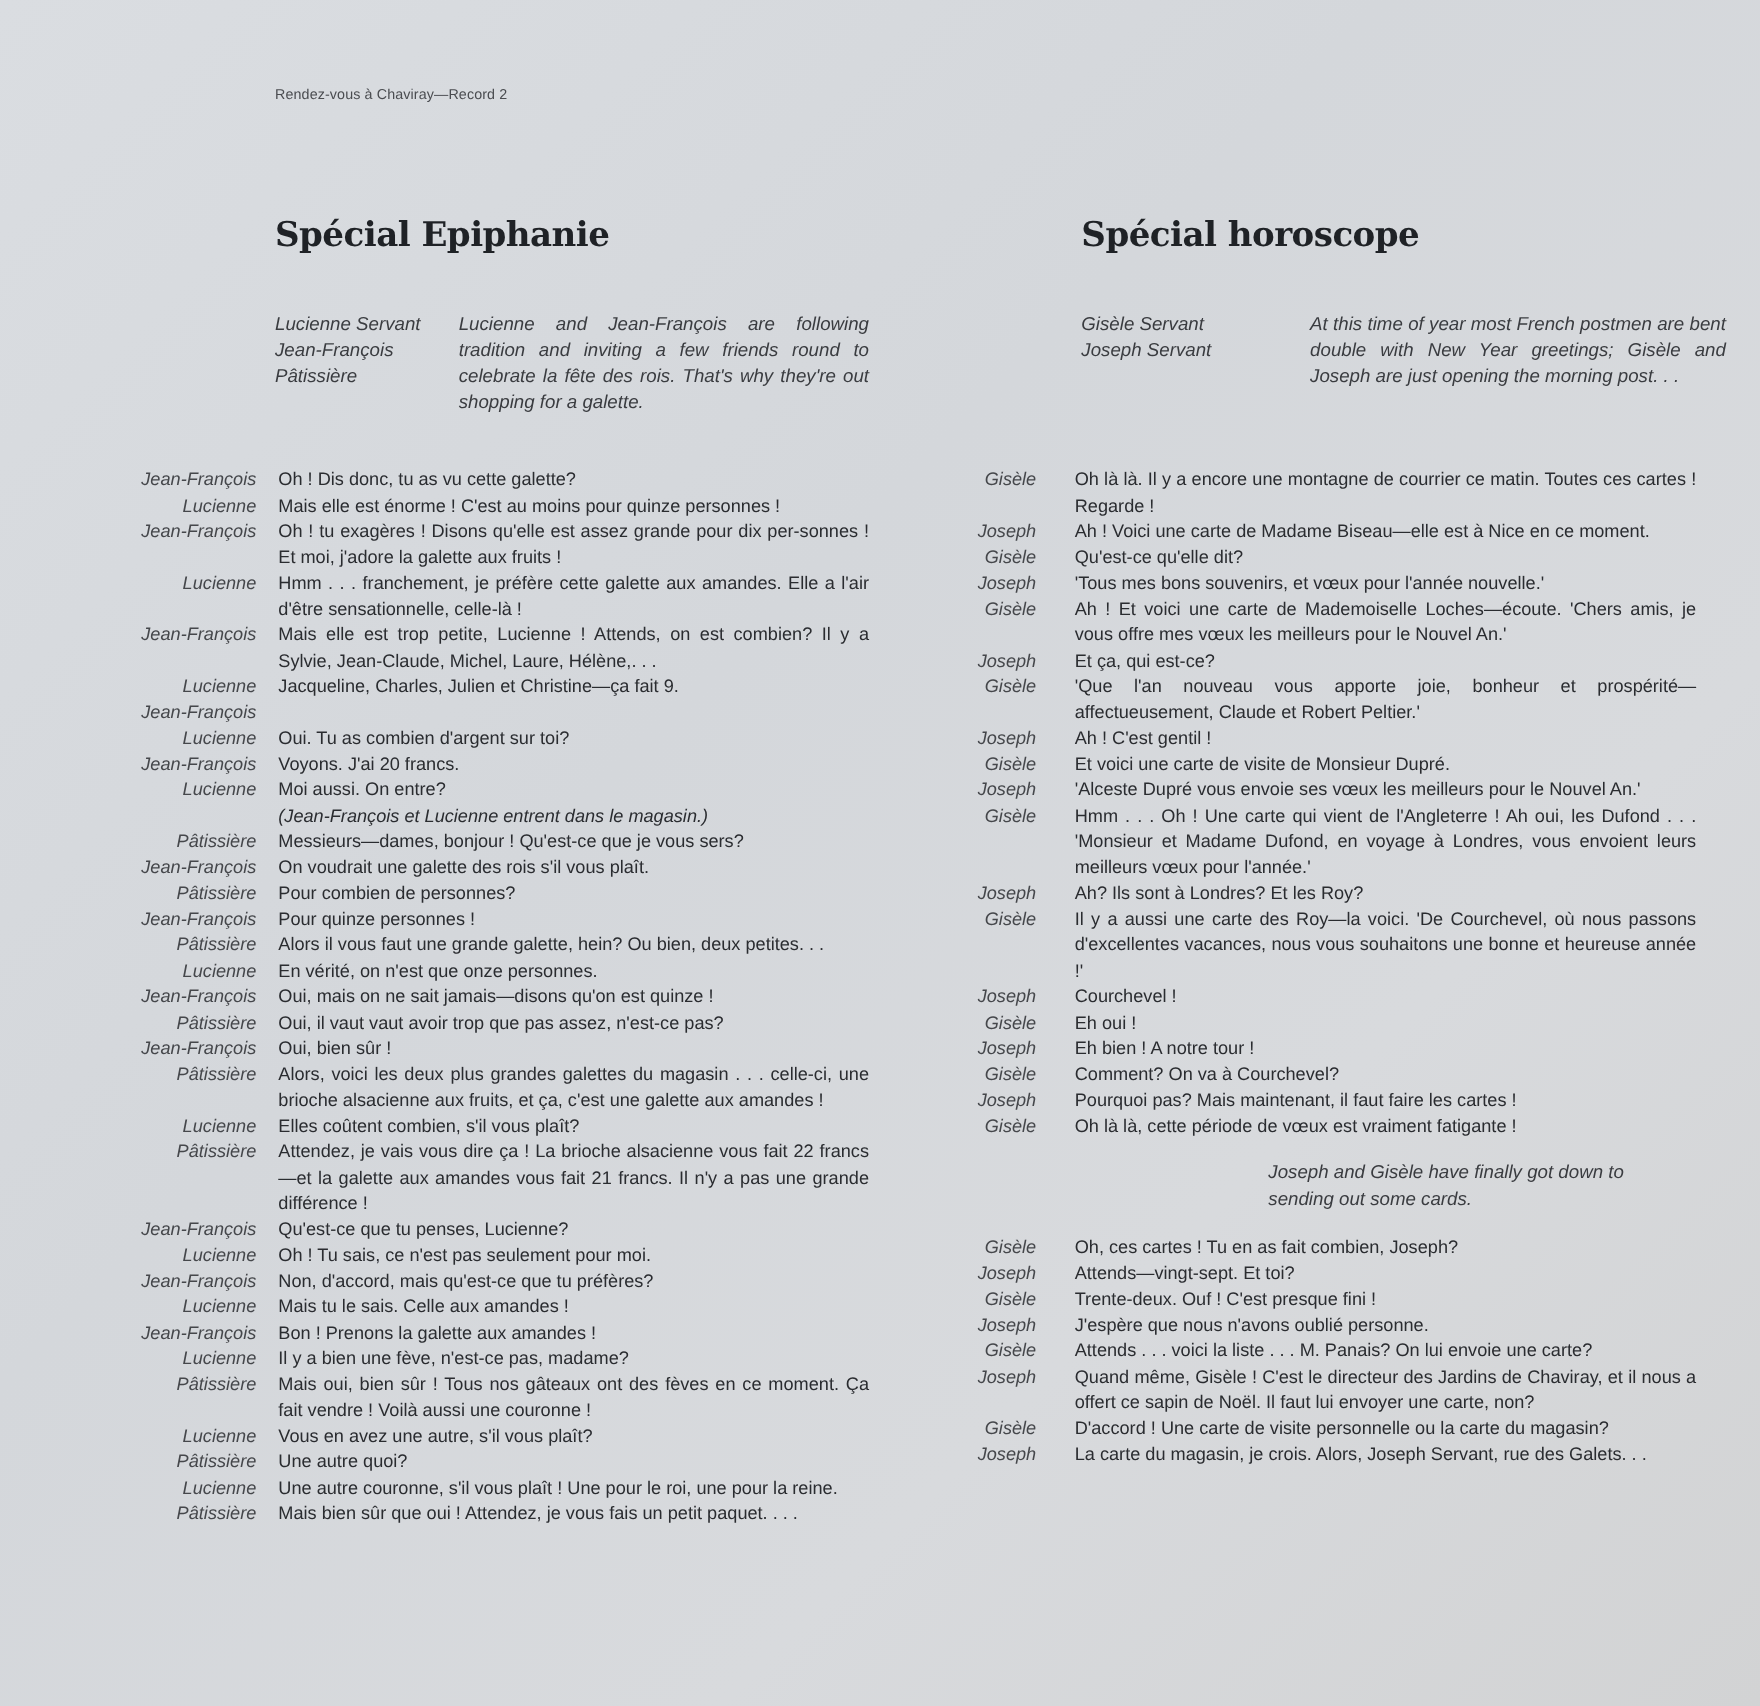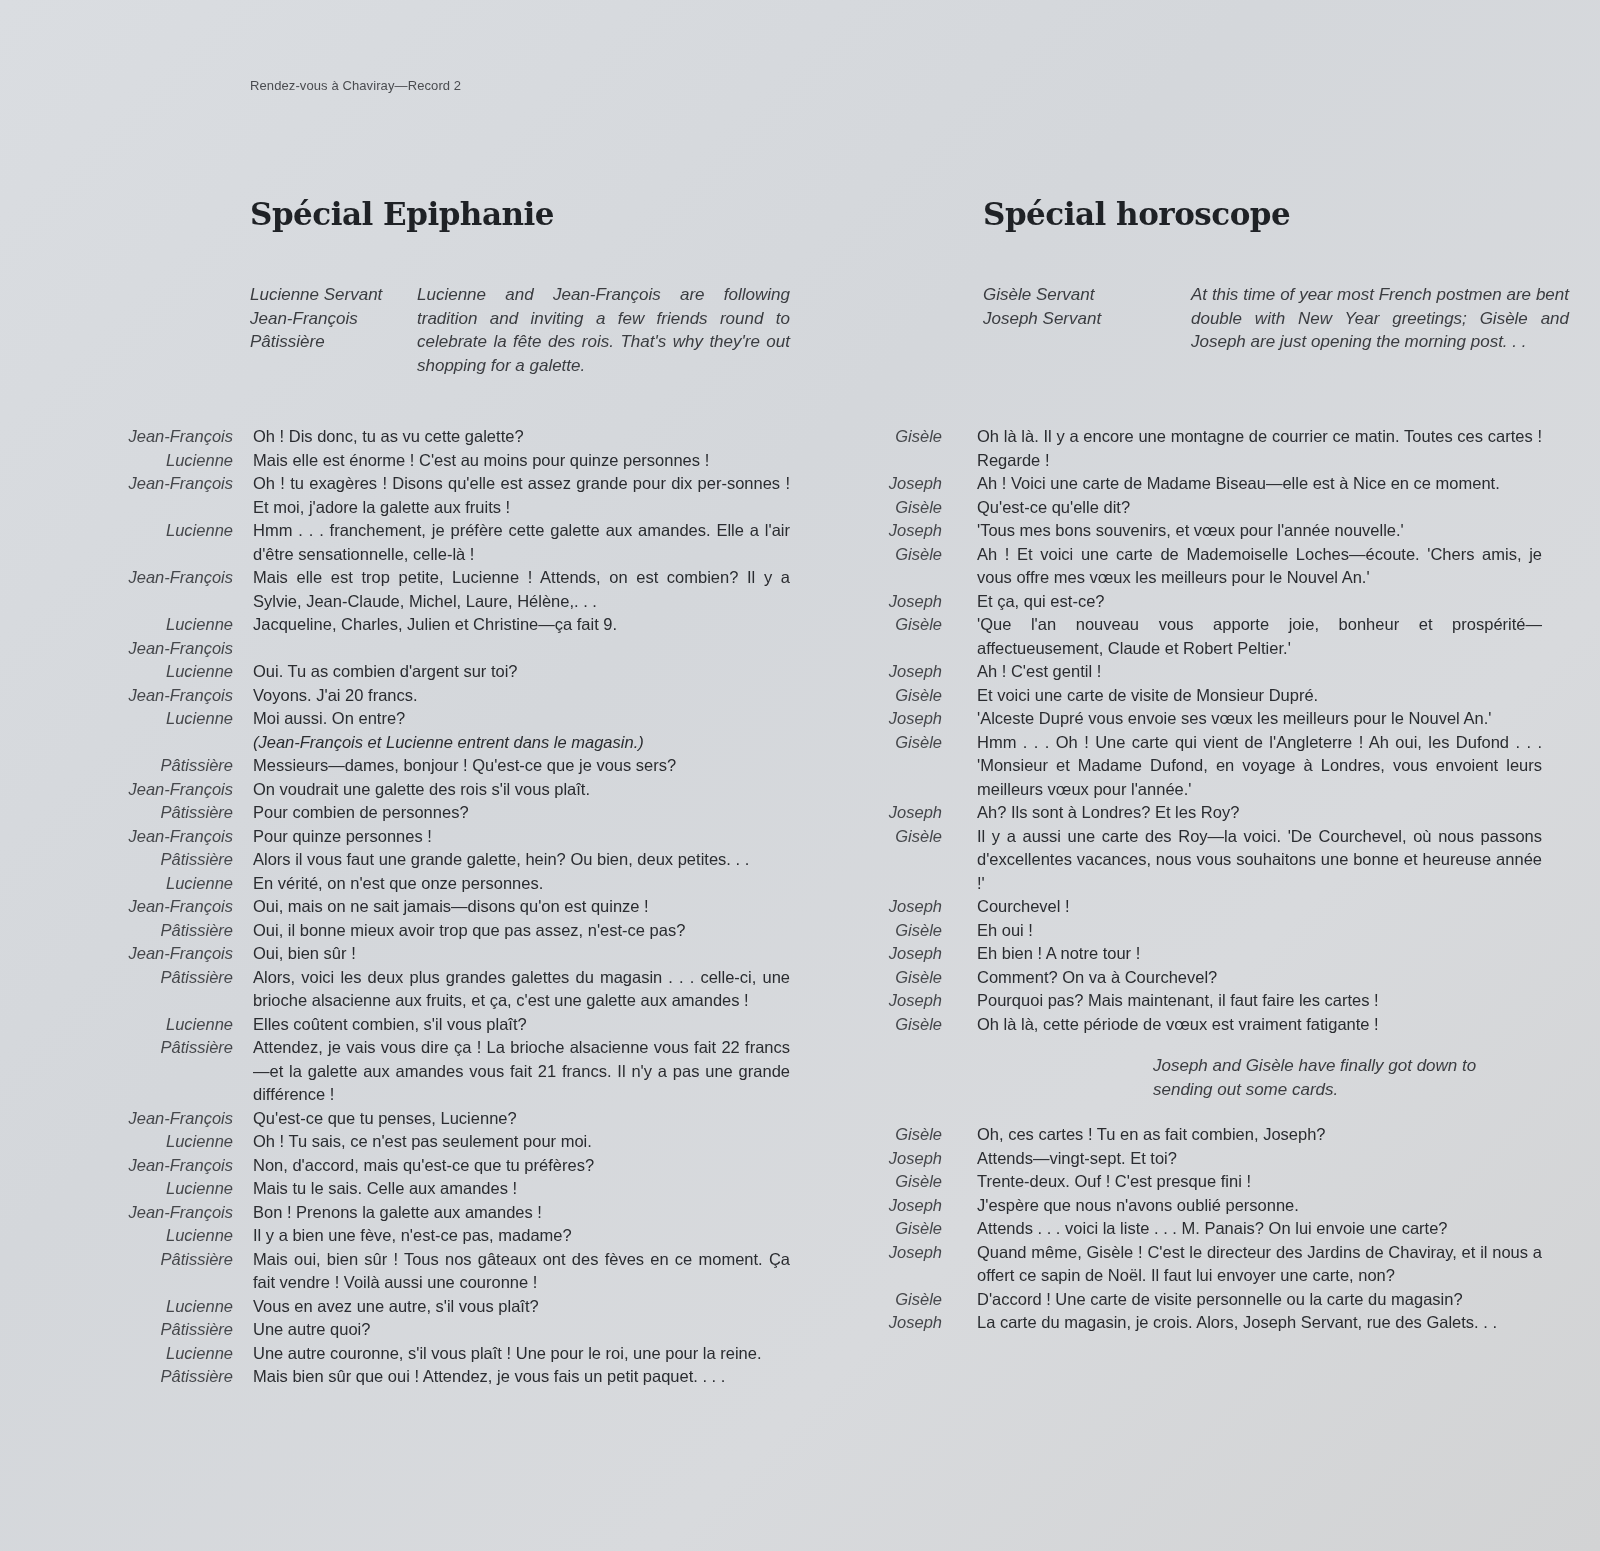--- a/index.html
+++ b/index.html
@@ -180,21 +180,21 @@
       <div class="line">
         <span class="speaker">Lucienne</span>
         <span class="speech">En vérité, on n'est que onze personnes.</span>
       </div>
       <div class="line">
         <span class="speaker">Jean-François</span>
         <span class="speech">Oui, mais on ne sait jamais—disons qu'on est quinze !</span>
       </div>
       <div class="line">
         <span class="speaker">Pâtissière</span>
-        <span class="speech">Oui, il bonne mieux avoir trop que pas assez, n'est-ce pas?</span>
+        <span class="speech">Oui, il vaut vaut avoir trop que pas assez, n'est-ce pas?</span>
       </div>
       <div class="line">
         <span class="speaker">Jean-François</span>
         <span class="speech">Oui, bien sûr !</span>
       </div>
       <div class="line">
         <span class="speaker">Pâtissière</span>
         <span class="speech">Alors, voici les deux plus grandes galettes du magasin . . . celle-ci, une brioche alsacienne aux fruits, et ça, c'est une galette aux amandes !</span>
       </div>
       <div class="line">

